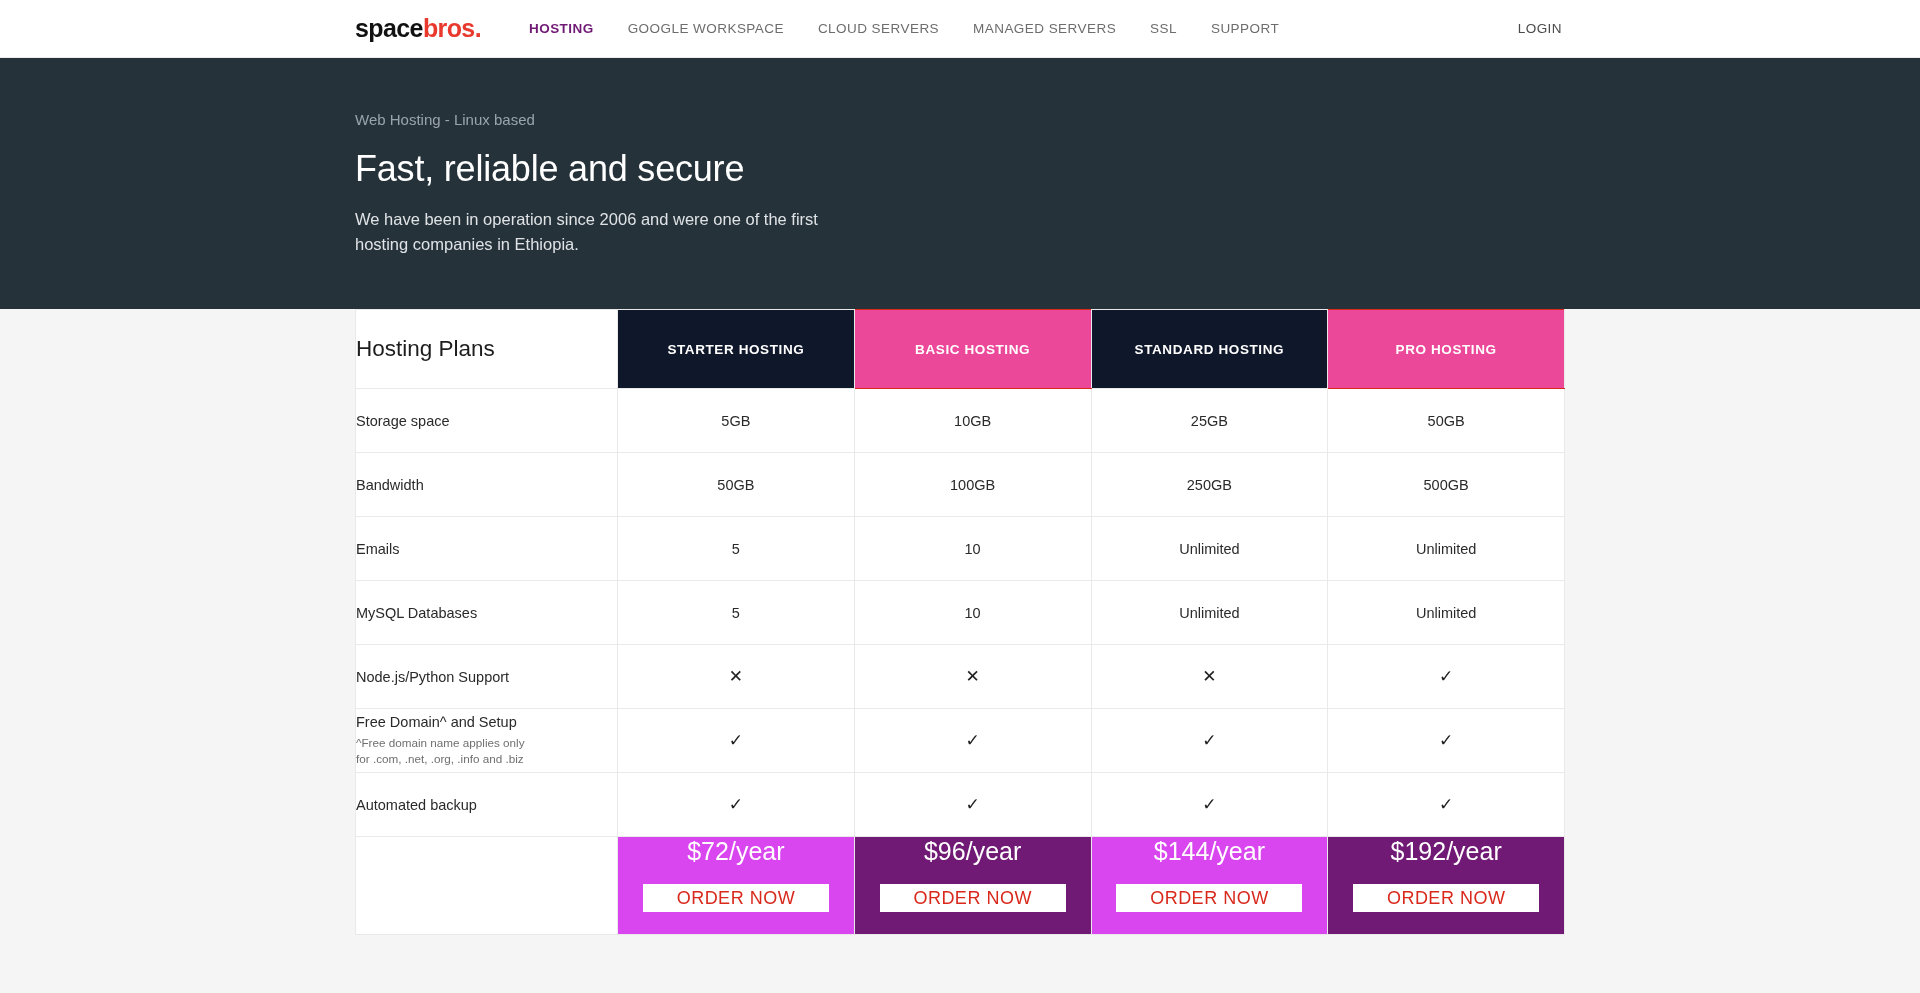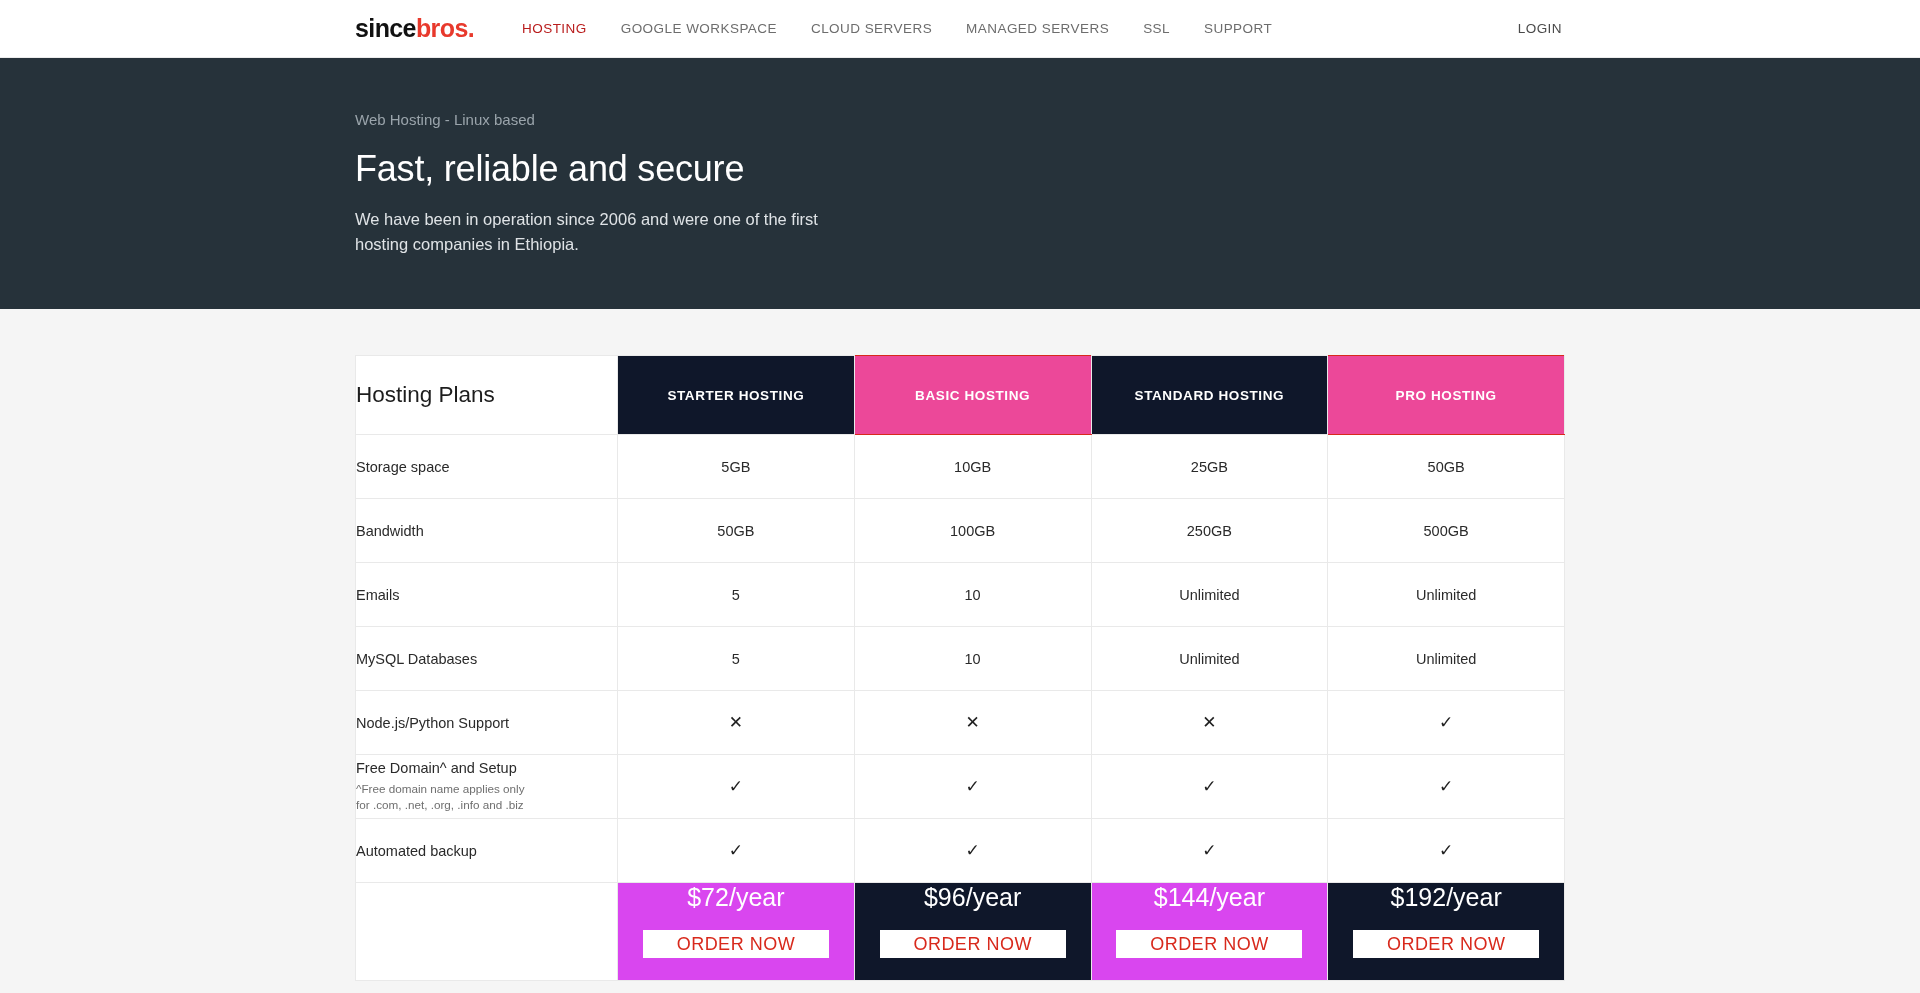--- a/index.html
+++ b/index.html
@@ -44,21 +44,21 @@
     gap: 34px;
   }
   .nav-link {
     font-size: 13.5px;
     letter-spacing: 0.45px;
     color: #6d6d6d;
     text-transform: uppercase;
     text-decoration: none;
     white-space: nowrap;
   }
-  .nav-link.active { color: #b91c1c; font-weight: 400; }
+  .nav-link.active { color: #701a75; font-weight: 700; }
   .nav-login {
     position: absolute;
     right: 3px;
     font-size: 13.5px;
     letter-spacing: 0.45px;
     color: #4a4a4a;
     text-transform: uppercase;
   }
 
   
@@ -89,21 +89,20 @@
     color: #dfe3e6;
     font-size: 16.5px;
     line-height: 1.48;
     max-width: 500px;
     margin: 0;
   }
 
   
   .page-body {
     background: #f5f5f5;
-    padding-top: 46px;
     padding-bottom: 0;
   }
   .table-wrap {
     width: 1210px;
     margin: 0 auto;
   }
   table.pricing {
     border-collapse: collapse;
     width: 100%;
     background: #ffffff;
@@ -173,21 +172,21 @@
     background: #d946ef;
     color: #ffffff;
     text-align: center;
     font-size: 25px;
     vertical-align: top;
     padding-top: 26px;
     height: 98px;
     border-left: 1px solid #f15b4d;
     border-top: 1px solid #ee3d2e;
   }
-  td.price.dark { background: #0f172a; border-left-color:#e0392b; border-top-color:#d8291c;}
+  td.price.dark { background: #701a75; border-left-color:#e0392b; border-top-color:#d8291c;}
   td.price-empty { background: #ffffff; }
   .order-btn {
     display: block;
     margin: 18px auto 0 auto;
     width: 186px;
     height: 28px;
     background: #ffffff;
     color: #d8291c;
     border: none;
     font-size: 18px;
@@ -196,21 +195,21 @@
     font-family: "Liberation Sans", sans-serif;
     cursor: pointer;
   }
 </style>
 </head>
 <body>
 
 <div class="navbar">
   <div class="nav-inner">
     <div class="logo">
-      <span class="bold">since</span><span class="red">bros.</span>
+      <span class="bold">space</span><span class="red">bros.</span>
     </div>
     <div class="nav-links">
       <a class="nav-link active" href="#">HOSTING</a>
       <a class="nav-link" href="#">GOOGLE WORKSPACE</a>
       <a class="nav-link" href="#">CLOUD SERVERS</a>
       <a class="nav-link" href="#">MANAGED SERVERS</a>
       <a class="nav-link" href="#">SSL</a>
       <a class="nav-link" href="#">SUPPORT</a>
     </div>
     <div class="nav-login">LOGIN</div>

